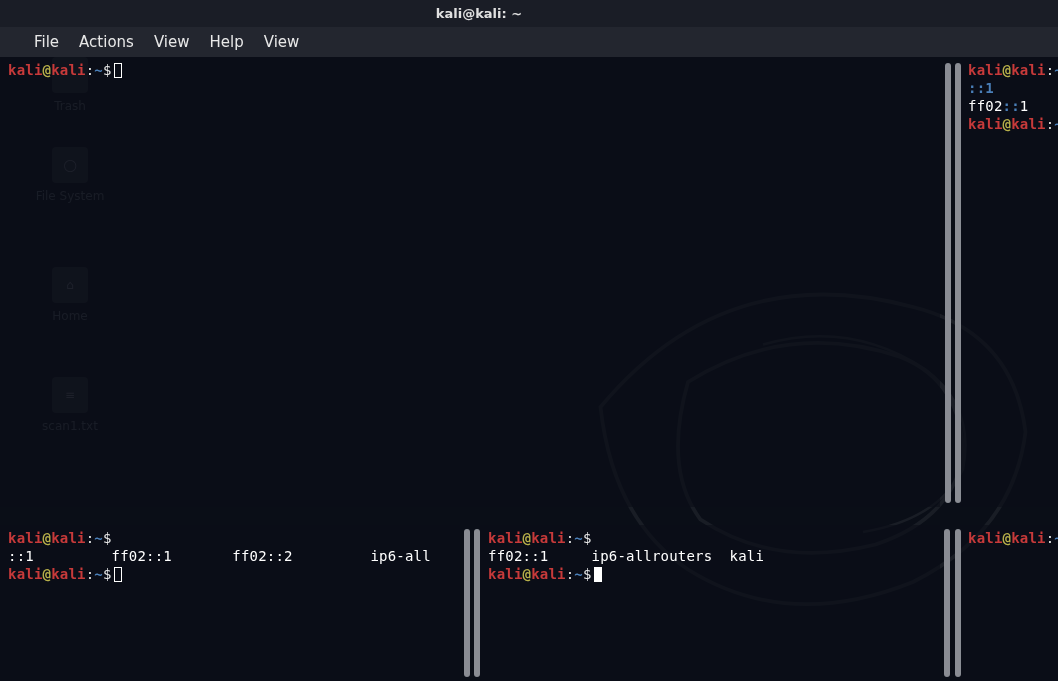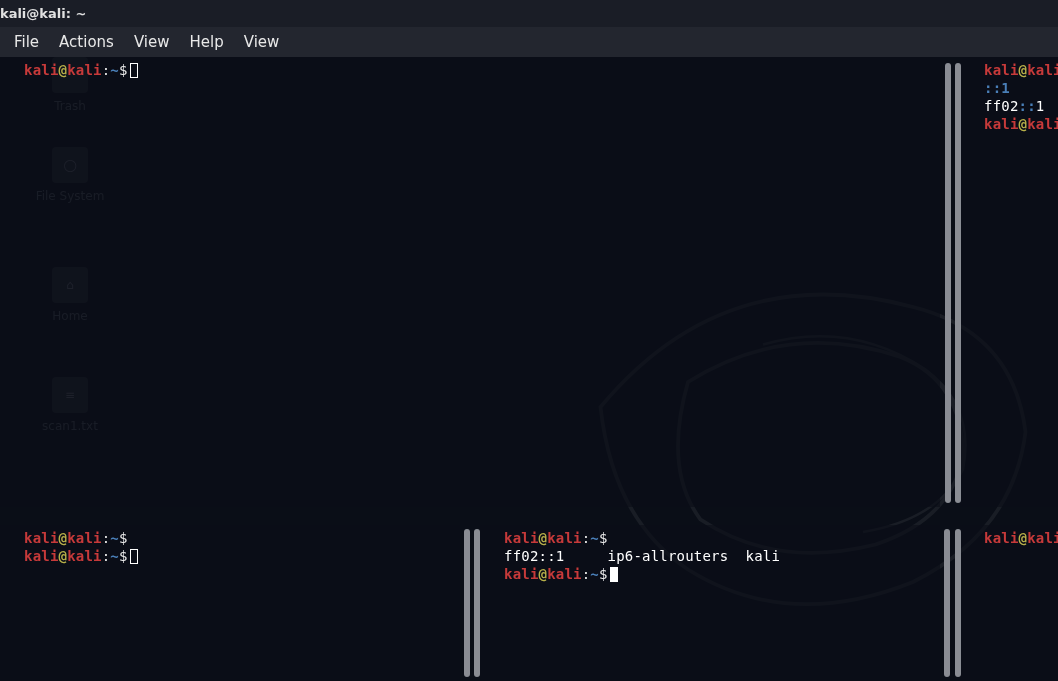--- a/index.html
+++ b/index.html
@@ -15,52 +15,52 @@
       font-size: 14px;
       color: #ffffff;
       overflow: hidden;
       position: relative;
     }
     .titlebar {
       height: 27px;
       background: #1a1d26;
       display: flex;
       align-items: center;
-      justify-content: flex-start;
+      justify-content: center;
       padding-right: 100px;
       font-family: "DejaVu Sans", sans-serif;
       font-size: 13px;
       color: #e0e0e0;
       font-weight: bold;
     }
     .menubar {
       height: 30px;
       background: #23262f;
       display: flex;
       align-items: center;
-      padding: 0 4px;
+      padding: 0 24px;
       font-family: "DejaVu Sans", sans-serif;
       font-size: 15px;
       color: #e8e8e8;
     }
     .menu-item {
       padding: 4px 10px;
       cursor: pointer;
     }
     .panes {
       position: absolute;
       top: 57px;
       left: 0;
       right: 0;
       bottom: 0;
     }
     .pane {
       position: absolute;
       background: rgba(10, 14, 23, 0.6);
-      padding: 4px 24px;
+      padding: 4px 8px;
       overflow: hidden;
     }
     .pane-top-left {
       left: 0;
       top: 0;
       width: 940px;
       height: 450px;
     }
     .pane-top-right {
       left: 960px;
@@ -236,20 +236,21 @@
 
   <div class="pane pane-top-right">
     <div class="term-line"><span class="user">kali</span><span class="at">@</span><span class="host">kali</span><span class="colon">:</span><span class="path">~</span></div>
     <div class="term-line"><span class="path">::1</span></div>
     <div class="term-line"><span>ff02</span><span class="path">::</span><span>1</span></div>
     <div class="term-line"><span class="user">kali</span><span class="at">@</span><span class="host">kali</span><span class="colon">:</span><span class="path">~</span></div>
   </div>
 
   <div class="pane pane-bottom-left">
     <div class="term-line"><span class="user">kali</span><span class="at">@</span><span class="host">kali</span><span class="colon">:</span><span class="path">~</span><span class="dollar">$</span></div>
+    <div class="term-line">::1         ff02::1       ff02::2         ip6-all</div>
     <div class="term-line"><span class="user">kali</span><span class="at">@</span><span class="host">kali</span><span class="colon">:</span><span class="path">~</span><span class="dollar">$</span><span class="cursor-block"></span></div>
   </div>
 
   <div class="pane pane-bottom-mid">
     <div class="term-line"><span class="user">kali</span><span class="at">@</span><span class="host">kali</span><span class="colon">:</span><span class="path">~</span><span class="dollar">$</span></div>
     <div class="term-line">ff02::1     ip6-allrouters  kali</div>
     <div class="term-line"><span class="user">kali</span><span class="at">@</span><span class="host">kali</span><span class="colon">:</span><span class="path">~</span><span class="dollar">$</span><span class="cursor-solid"></span></div>
   </div>
 
   <div class="pane pane-bottom-right">

